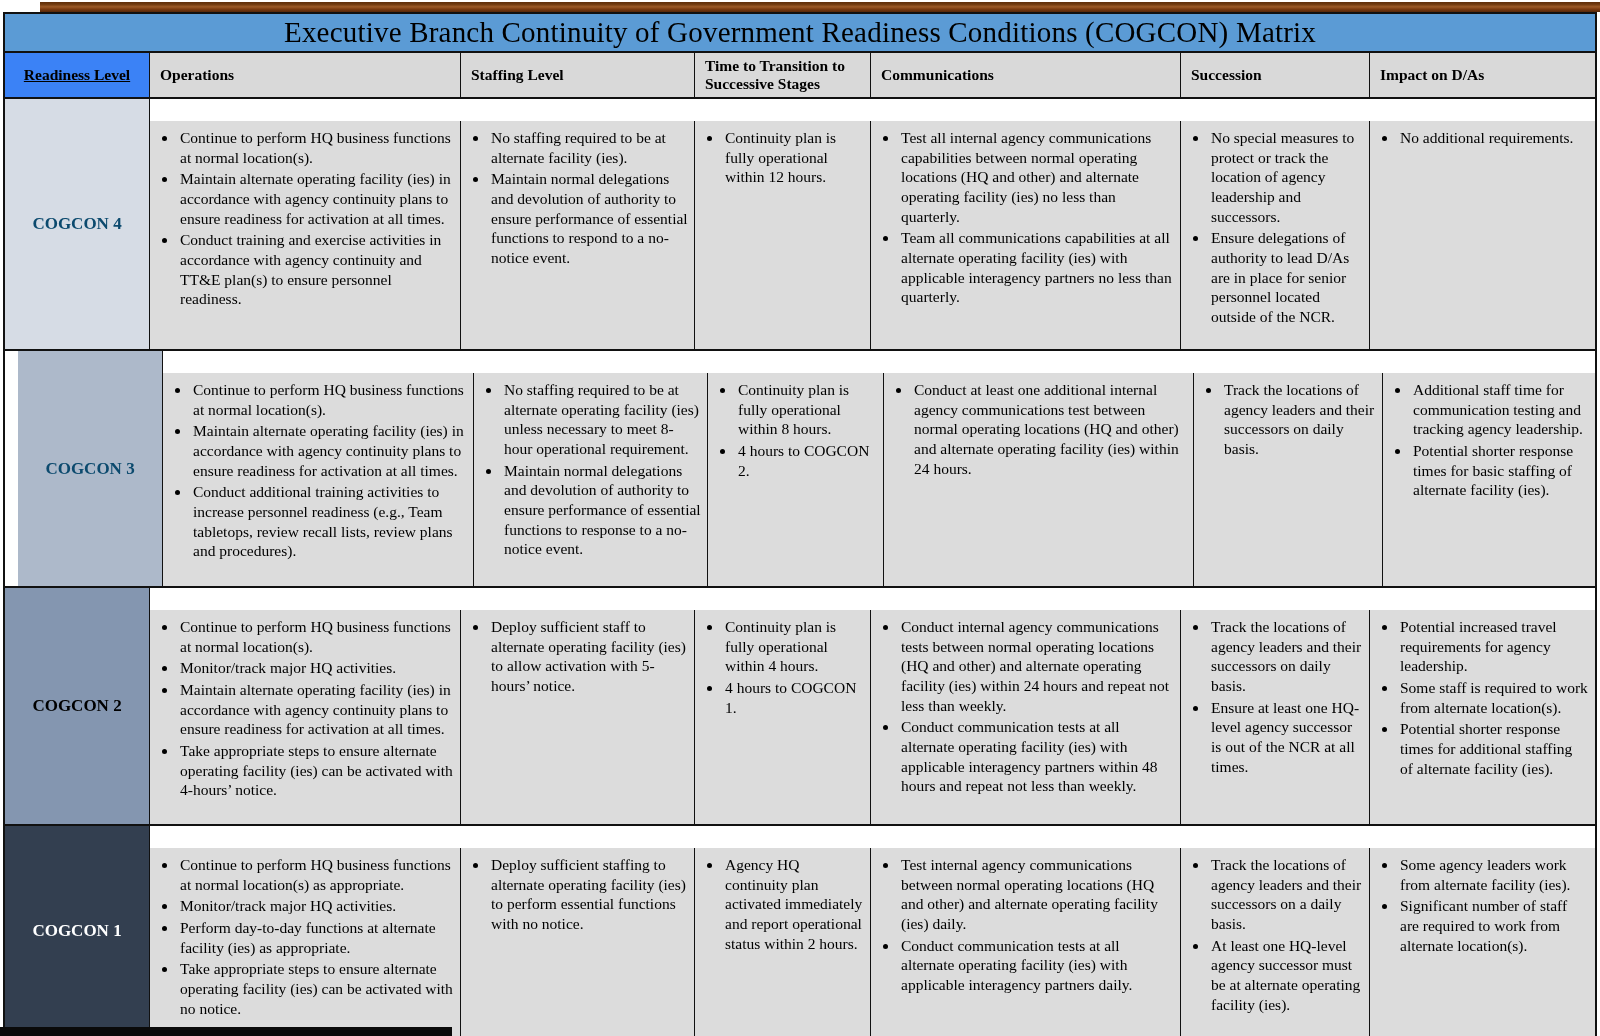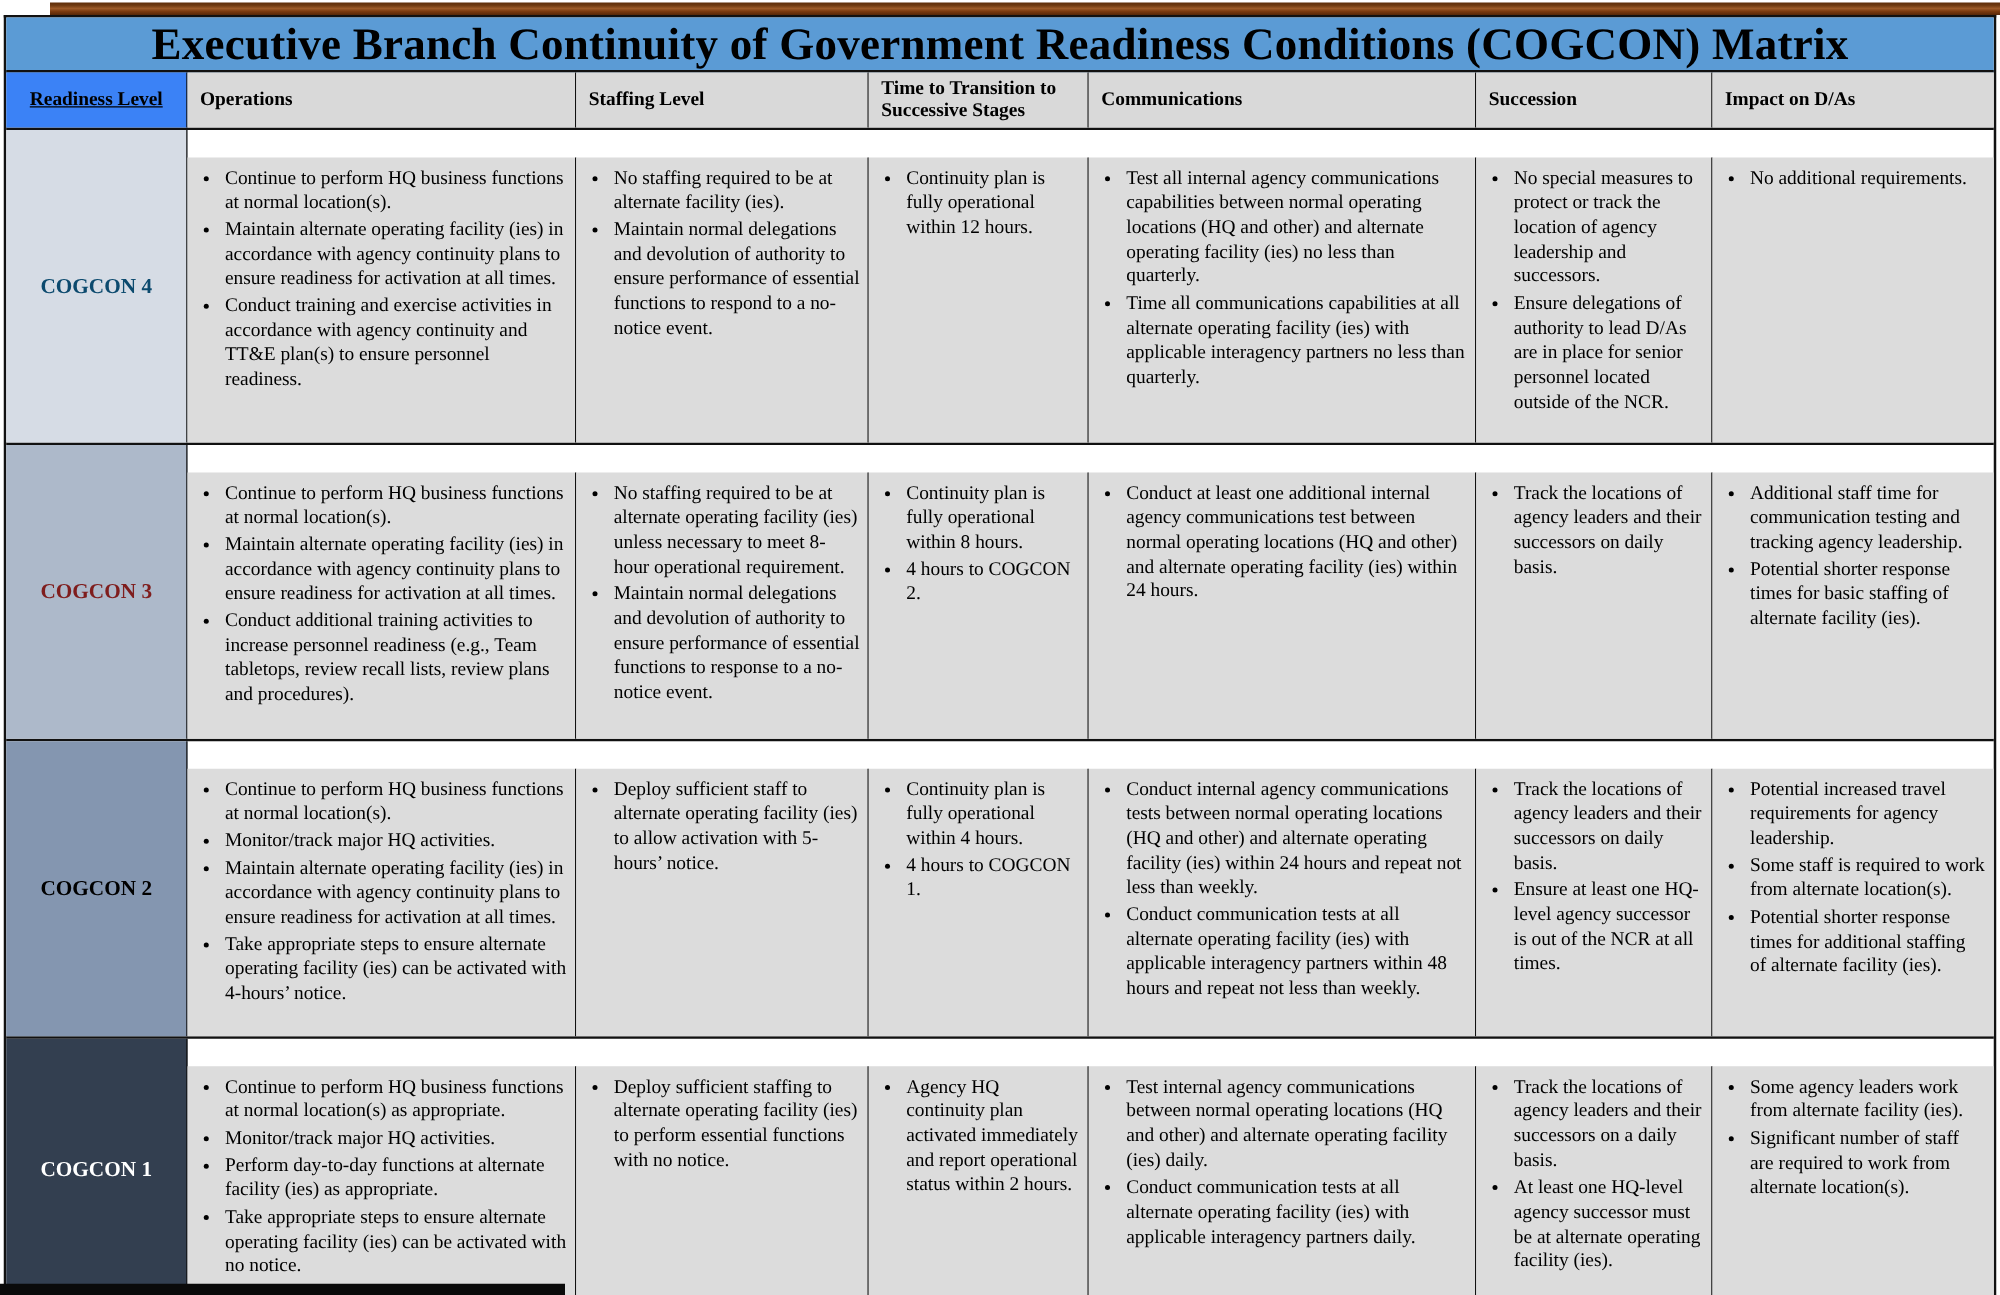--- a/index.html
+++ b/index.html
@@ -11,21 +11,21 @@
   }
   .matrix{
     position:absolute; left:3px; right:3px; top:12px; bottom:0;
     border:2px solid #111; border-bottom:none; background:#fff;
     display:flex; flex-direction:column;
   }
   .title-bar{
     height:56px; background:#5B9BD5; border-bottom:2px solid #111;
     display:flex; align-items:center; justify-content:center;
   }
-  .title-bar h1{ font-size:36px; font-weight:bold; letter-spacing:.2px; }
+  .title-bar h1{ font-size:29px; font-weight:normal; letter-spacing:.2px; }
   .hrow, .row{ display:flex; width:100%; }
   .hrow{ height:55px; border-bottom:2px solid #111; }
   .cell{ border-right:1px solid #111; overflow:hidden; }
   .cell:last-child{ border-right:none; }
   .col-level{ width:145px; flex:none; }
   .col-ops{ width:311px; flex:none; }
   .col-staff{ width:234px; flex:none; }
   .col-time{ width:176px; flex:none; }
   .col-comms{ width:310px; flex:none; }
   .col-succ{ width:189px; flex:none; }
@@ -87,38 +87,38 @@
           </ul>
         </div>
     <div class="cell content-cell col-time cell-transition">
           <ul>
             <li>Continuity plan is fully operational within 12 hours.</li>
           </ul>
         </div>
     <div class="cell content-cell col-comms cell-communications">
           <ul>
             <li>Test all internal agency communications capabilities between normal operating locations (HQ and other) and alternate operating facility (ies) no less than quarterly.</li>
-            <li>Time all communications capabilities at all alternate operating facility (ies) with applicable interagency partners no less than quarterly.</li>
+            <li>Team all communications capabilities at all alternate operating facility (ies) with applicable interagency partners no less than quarterly.</li>
           </ul>
         </div>
     <div class="cell content-cell col-succ cell-succession">
           <ul>
             <li>No special measures to protect or track the location of agency leadership and successors.</li>
             <li>Ensure delegations of authority to lead D/As are in place for senior personnel located outside of the NCR.</li>
           </ul>
         </div>
     <div class="cell content-cell col-impact cell-impact">
           <ul>
             <li>No additional requirements.</li>
           </ul>
         </div>
   </div>
 
   <div class="row">
-    <div class="cell level-cell col-level" style="background: rgb(173, 185, 202); color: #7f1d1d;">
+    <div class="cell level-cell col-level" style="background: rgb(173, 185, 202); color: #0c4a6e; margin-left: 13px;">
       <span class="level-label">COGCON 3</span>
     </div>
     <div class="cell content-cell col-ops cell-operations">
           <ul>
             <li>Continue to perform HQ business functions at normal location(s).</li>
             <li>Maintain alternate operating facility (ies) in accordance with agency continuity plans to ensure readiness for activation at all times.</li>
             <li>Conduct additional training activities to increase personnel readiness (e.g., Team tabletops, review recall lists, review plans and procedures).</li>
           </ul>
         </div>
     <div class="cell content-cell col-staff cell-staffing">

